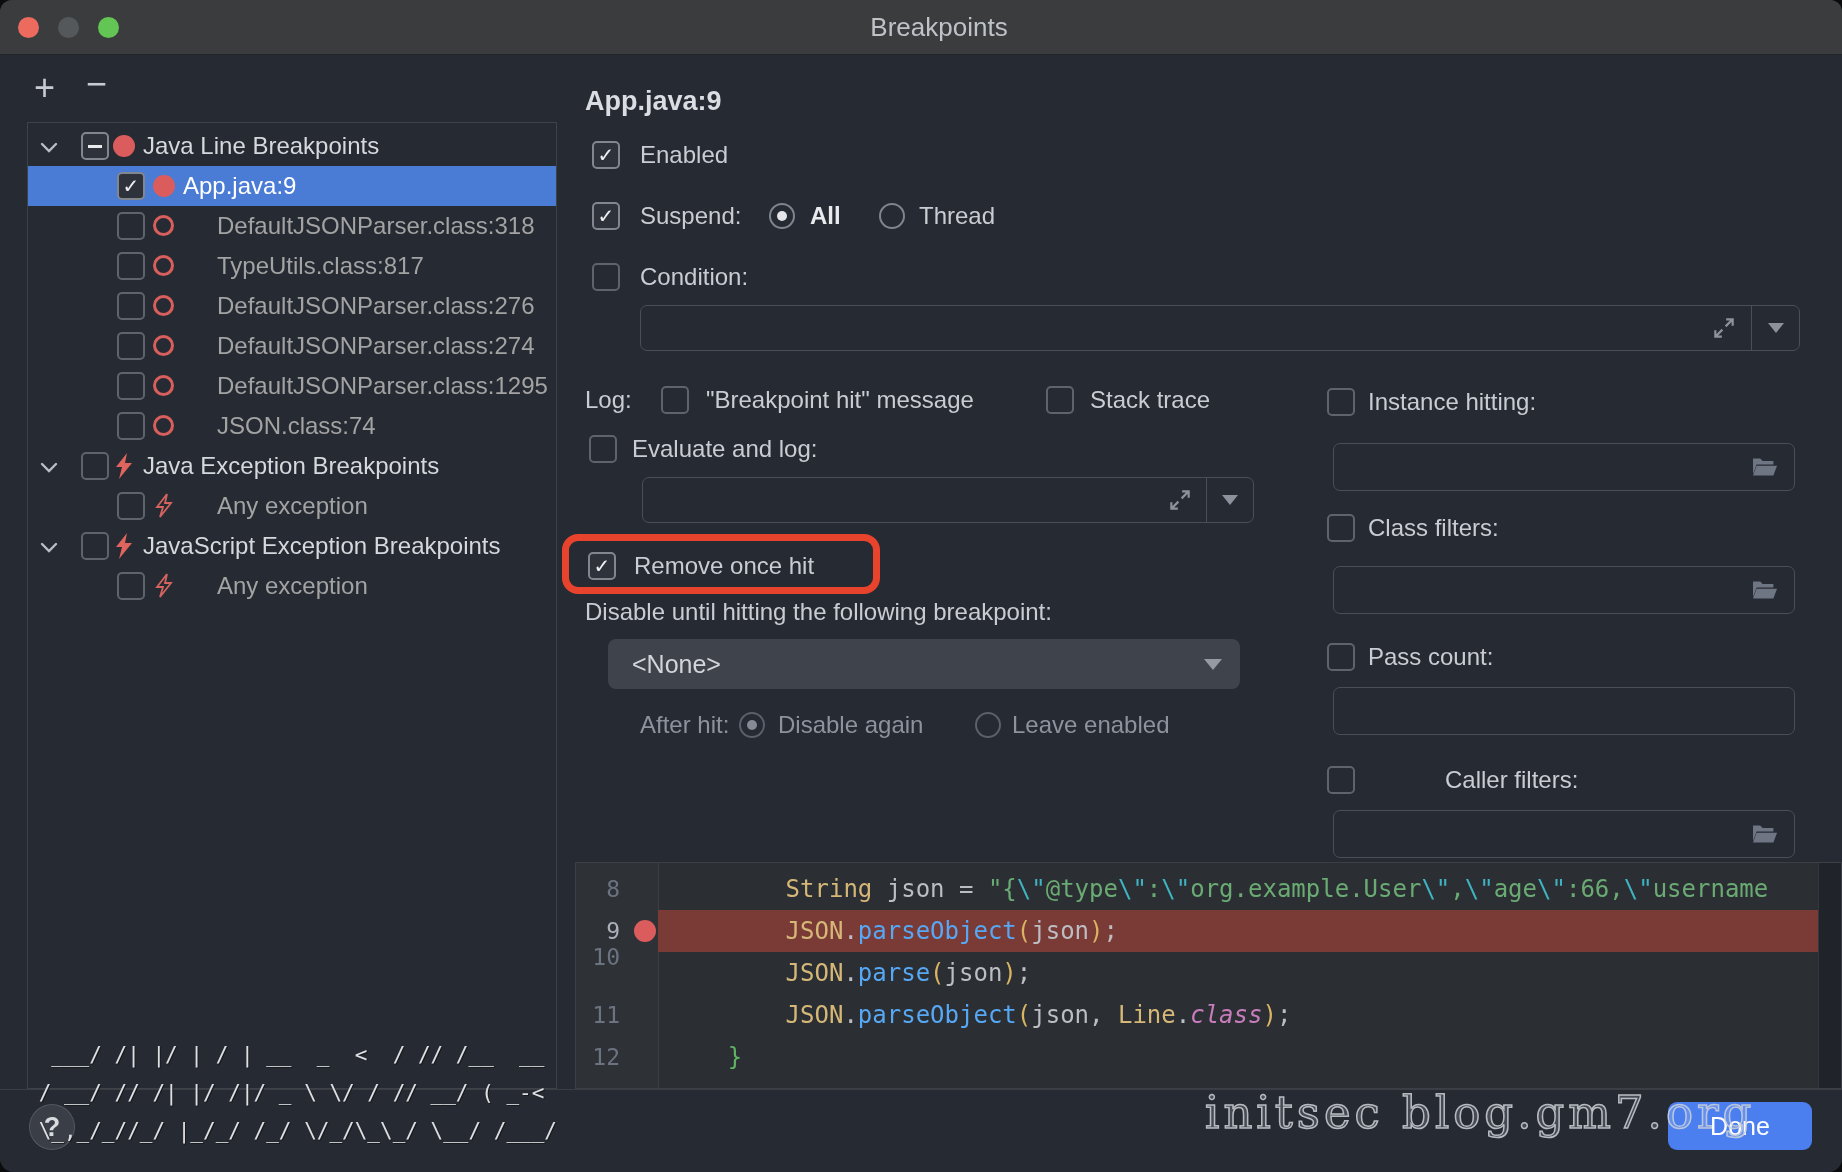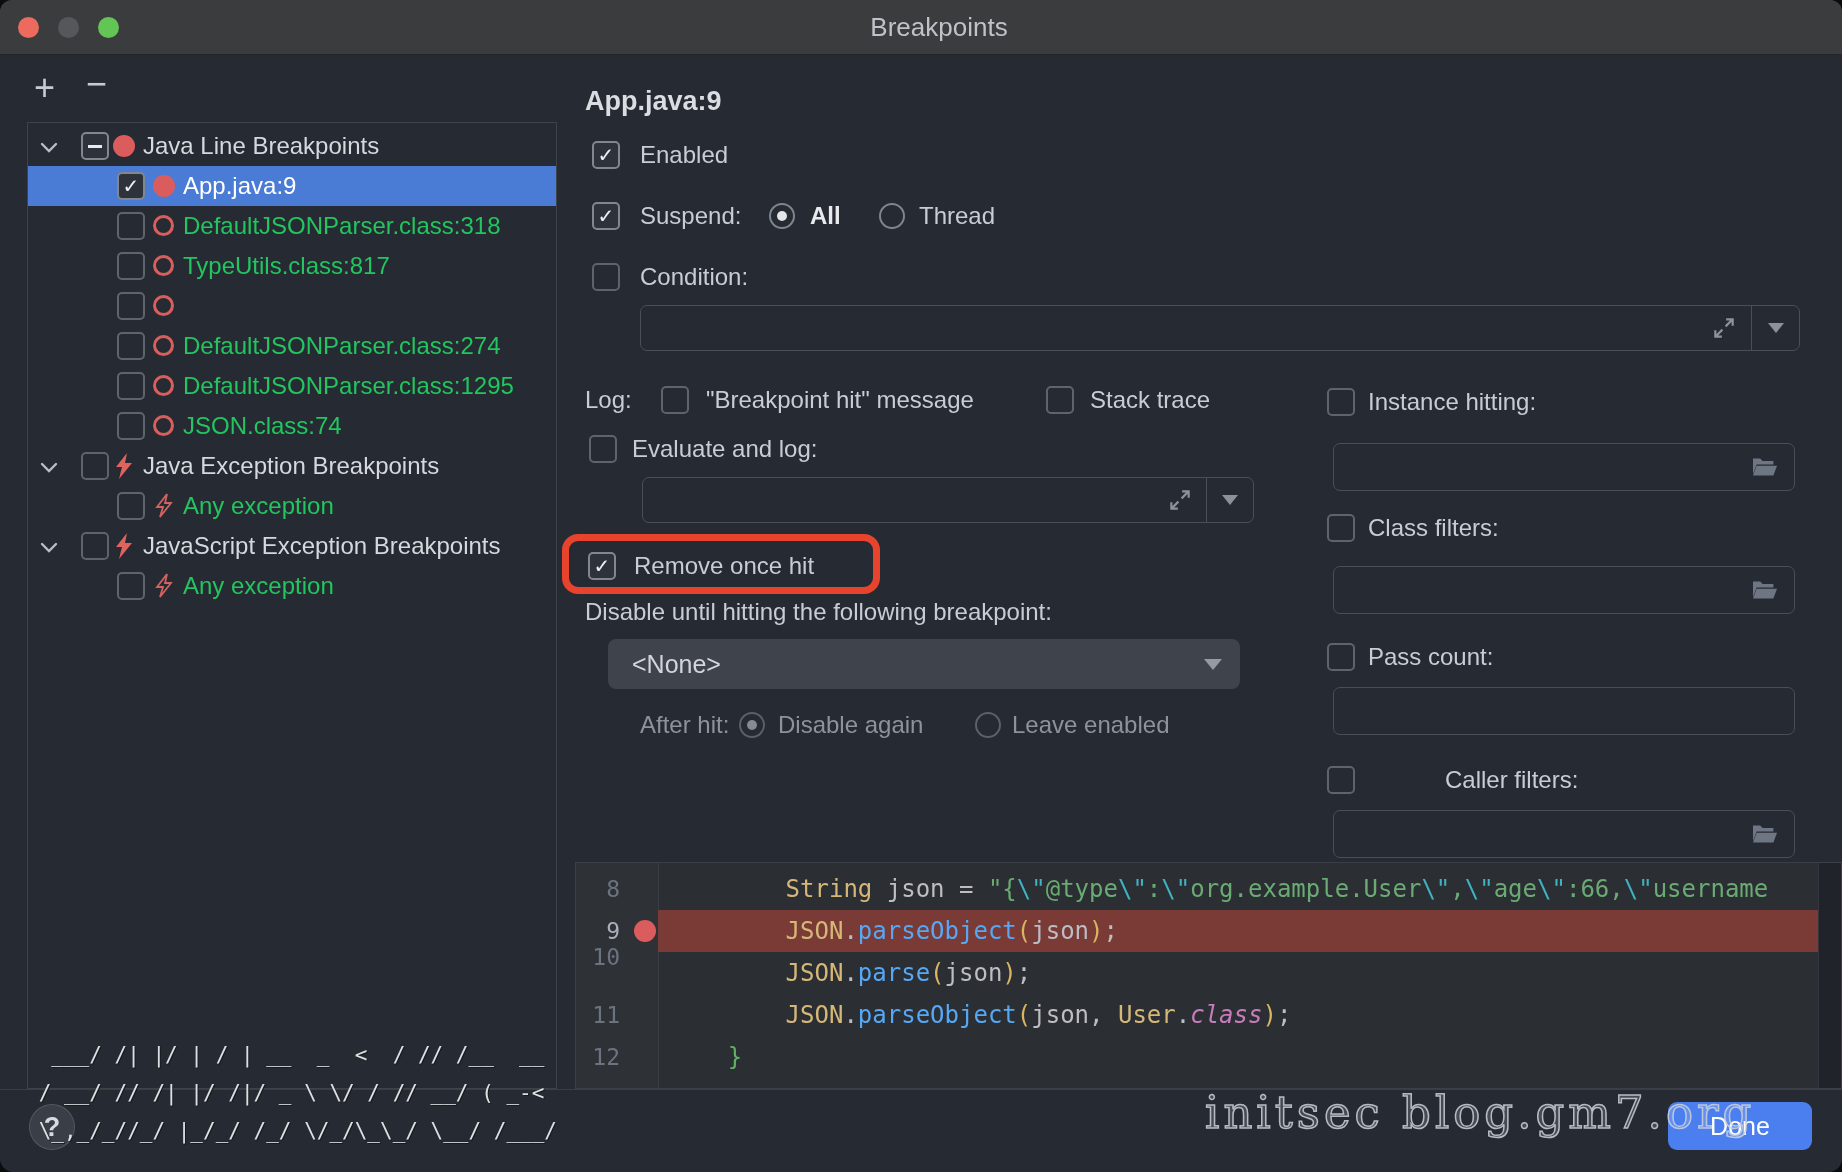--- a/index.html
+++ b/index.html
@@ -26,21 +26,21 @@
   .texp{position:absolute;left:11px;top:14px;width:20px;height:12px;}
   .cb{position:absolute;width:28px;height:28px;border:2px solid #5e636c;border-radius:5px;box-sizing:border-box;
       display:flex;align-items:center;justify-content:center;background:transparent;}
   .cb.checked,.cb.indeterminate{border-color:#81868f;background:#2e323a;}
   .ck{color:#edeff2;font-size:20px;font-weight:bold;line-height:1;font-family:"DejaVu Sans", sans-serif;}
   .ind{width:14px;height:3px;background:#e9ebee;}
   .bp-dot{display:block;width:22px;height:22px;border-radius:50%;background:#db5c5c;}
   .bp-ring{display:block;width:21px;height:21px;border-radius:50%;border:3.5px solid #d95f5c;box-sizing:border-box;}
   .tlabel{position:absolute;top:0;height:40px;line-height:40px;font-size:24px;white-space:nowrap;}
   .tlabel.bright{color:#d5d8dd;}
-  .tlabel.dim{color:#22c55e;}
+  .tlabel.dim{color:#a3a3a3;margin-left:34px;}
   .trow.sel .tlabel{color:#ffffff;}
   
   .dtitle{position:absolute;left:585px;top:86px;font-size:27px;font-weight:bold;color:#dadde1;}
   .lbl{position:absolute;font-size:24px;color:#c9cdd3;line-height:30px;white-space:nowrap;}
   .lbl.dim{color:#8d929c;}
   .lbl.boldwhite{color:#e8eaee;font-weight:bold;}
   .radio{position:absolute;width:26px;height:26px;border:2px solid #7f858e;border-radius:50%;box-sizing:border-box;}
   .radio.sel::after{content:"";position:absolute;left:6px;top:6px;width:10px;height:10px;border-radius:50%;background:#e3e5e9;}
   .radio.dis{border-color:#5b606a;}
   .radio.dis.sel::after{background:#858b95;}
@@ -131,20 +131,21 @@
         <span style="position: absolute; left: 125px; top: 9px;">
           <span class="bp-ring"></span>
         </span>
         <span class="tlabel dim" style="left: 155px;">TypeUtils.class:817</span>
       </div>
       <div class="trow" style="top: 163px;">
         <span class="cb unchecked" style="left: 89px; top: 6px;"></span>
         <span style="position: absolute; left: 125px; top: 9px;">
           <span class="bp-ring"></span>
         </span>
+        <span class="tlabel dim" style="left: 155px;">DefaultJSONParser.class:276</span>
       </div>
       <div class="trow" style="top: 203px;">
         <span class="cb unchecked" style="left: 89px; top: 6px;"></span>
         <span style="position: absolute; left: 125px; top: 9px;">
           <span class="bp-ring"></span>
         </span>
         <span class="tlabel dim" style="left: 155px;">DefaultJSONParser.class:274</span>
       </div>
       <div class="trow" style="top: 243px; text-decoration: underline;">
         <span class="cb unchecked" style="left: 89px; top: 6px;"></span>
@@ -301,21 +302,21 @@
 
   <span class="lno" style="top: 5px;">8</span>
       <pre class="codepre" style="top: 5px;"><span class="pl">        </span><span class="ty">String</span><span class="pl"> json = </span><span class="st">"{</span><span class="es">\"</span><span class="st">@type</span><span class="es">\"</span><span class="st">:</span><span class="es">\"</span><span class="st">org.example.User</span><span class="es">\"</span><span class="st">,</span><span class="es">\"</span><span class="st">age</span><span class="es">\"</span><span class="st">:66,</span><span class="es">\"</span><span class="st">username</span></pre>
       <div class="hl" style="top: 47px;"></div>
       <span class="lno cur" style="top: 47px;">9</span>
       <span class="gdot" style="top: 47px;"></span>
       <pre class="codepre" style="top: 47px;"><span class="pl">        </span><span class="ty">JSON</span><span class="pl">.</span><span class="mt">parseObject</span><span class="pr">(</span><span class="pl">json</span><span class="pr">)</span><span class="pl">;</span></pre>
       <span class="lno" style="top: 73px;">10</span>
       <pre class="codepre" style="top: 89px;"><span class="pl">        </span><span class="ty">JSON</span><span class="pl">.</span><span class="mt">parse</span><span class="pr">(</span><span class="pl">json</span><span class="pr">)</span><span class="pl">;</span></pre>
       <span class="lno" style="top: 131px;">11</span>
-      <pre class="codepre" style="top: 131px;"><span class="pl">        </span><span class="ty">JSON</span><span class="pl">.</span><span class="mt">parseObject</span><span class="pr">(</span><span class="pl">json, </span><span class="ty">User</span><span class="pl">.</span><span class="kw">class</span><span class="pr">)</span><span class="pl">;</span></pre>
+      <pre class="codepre" style="top: 131px;"><span class="pl">        </span><span class="ty">JSON</span><span class="pl">.</span><span class="mt">parseObject</span><span class="pr">(</span><span class="pl">json, </span><span class="ty">Line</span><span class="pl">.</span><span class="kw">class</span><span class="pr">)</span><span class="pl">;</span></pre>
       <span class="lno" style="top: 173px;">12</span>
       <pre class="codepre" style="top: 173px;"><span class="pl">    </span><span class="br">}</span></pre>
       <div class="vstrip"></div>
     </div>
 
   <div class="bottombar"></div>
   <div class="helpbtn">?</div>
   <div class="donebtn">Done</div>
   <pre class="asciiwm" id="asciiwm">  ___/ /| |/ | / | __  _  &lt;  / // /__  __
  / __/ // /| |/ /|/ _ \ \/ / // __/ ( _-&lt;

